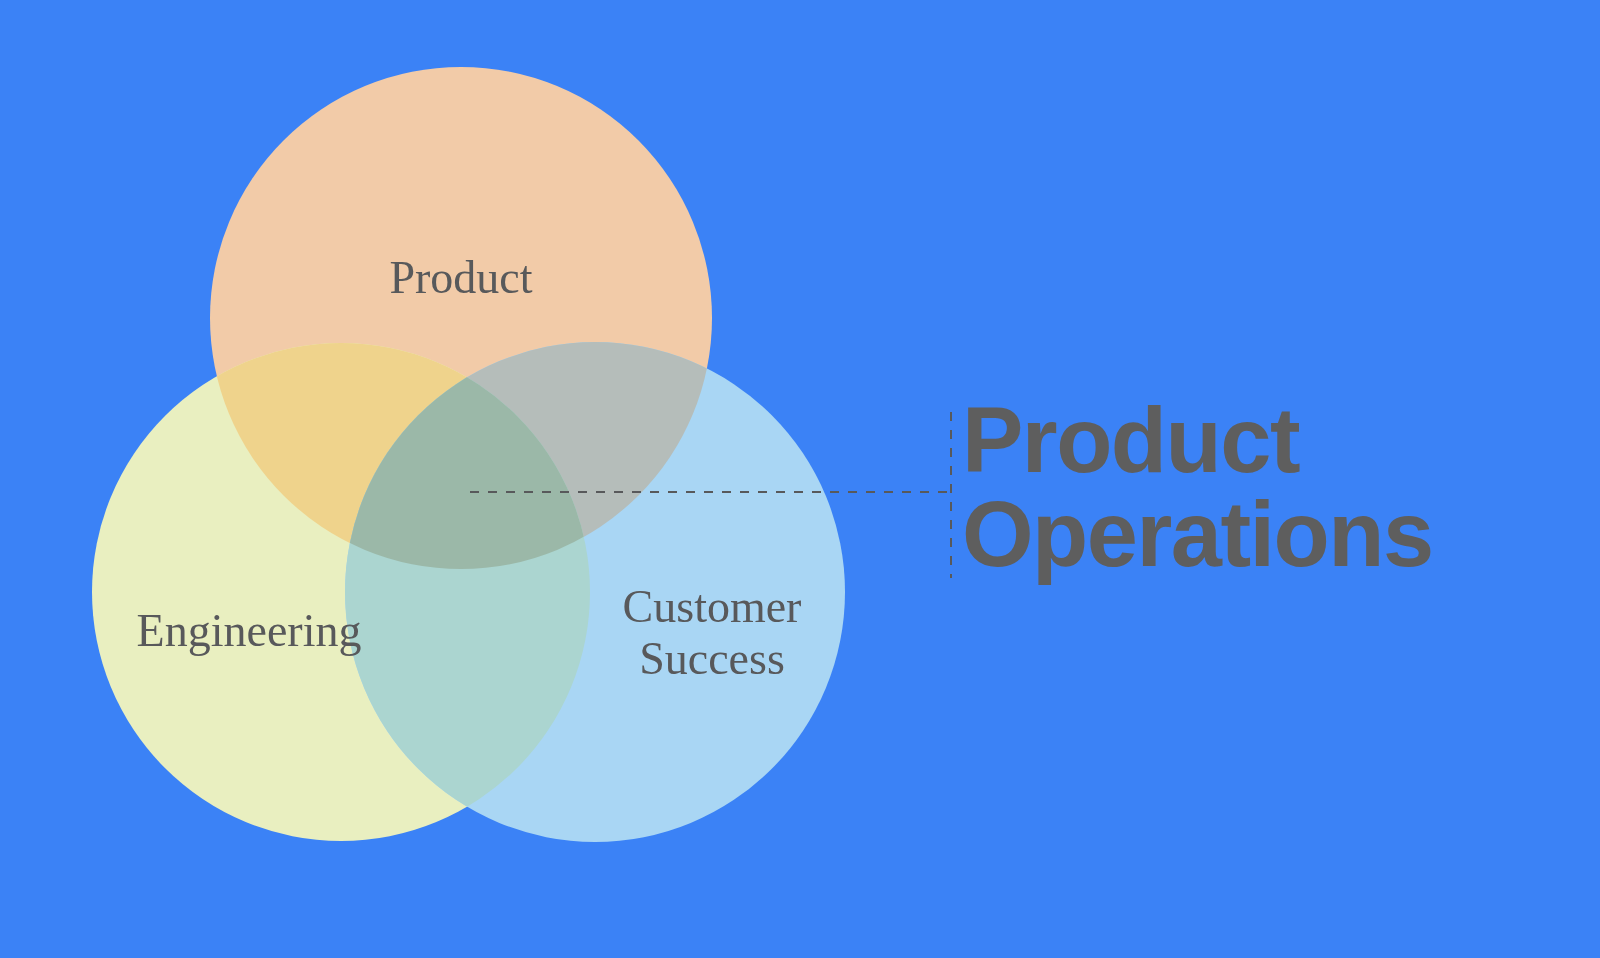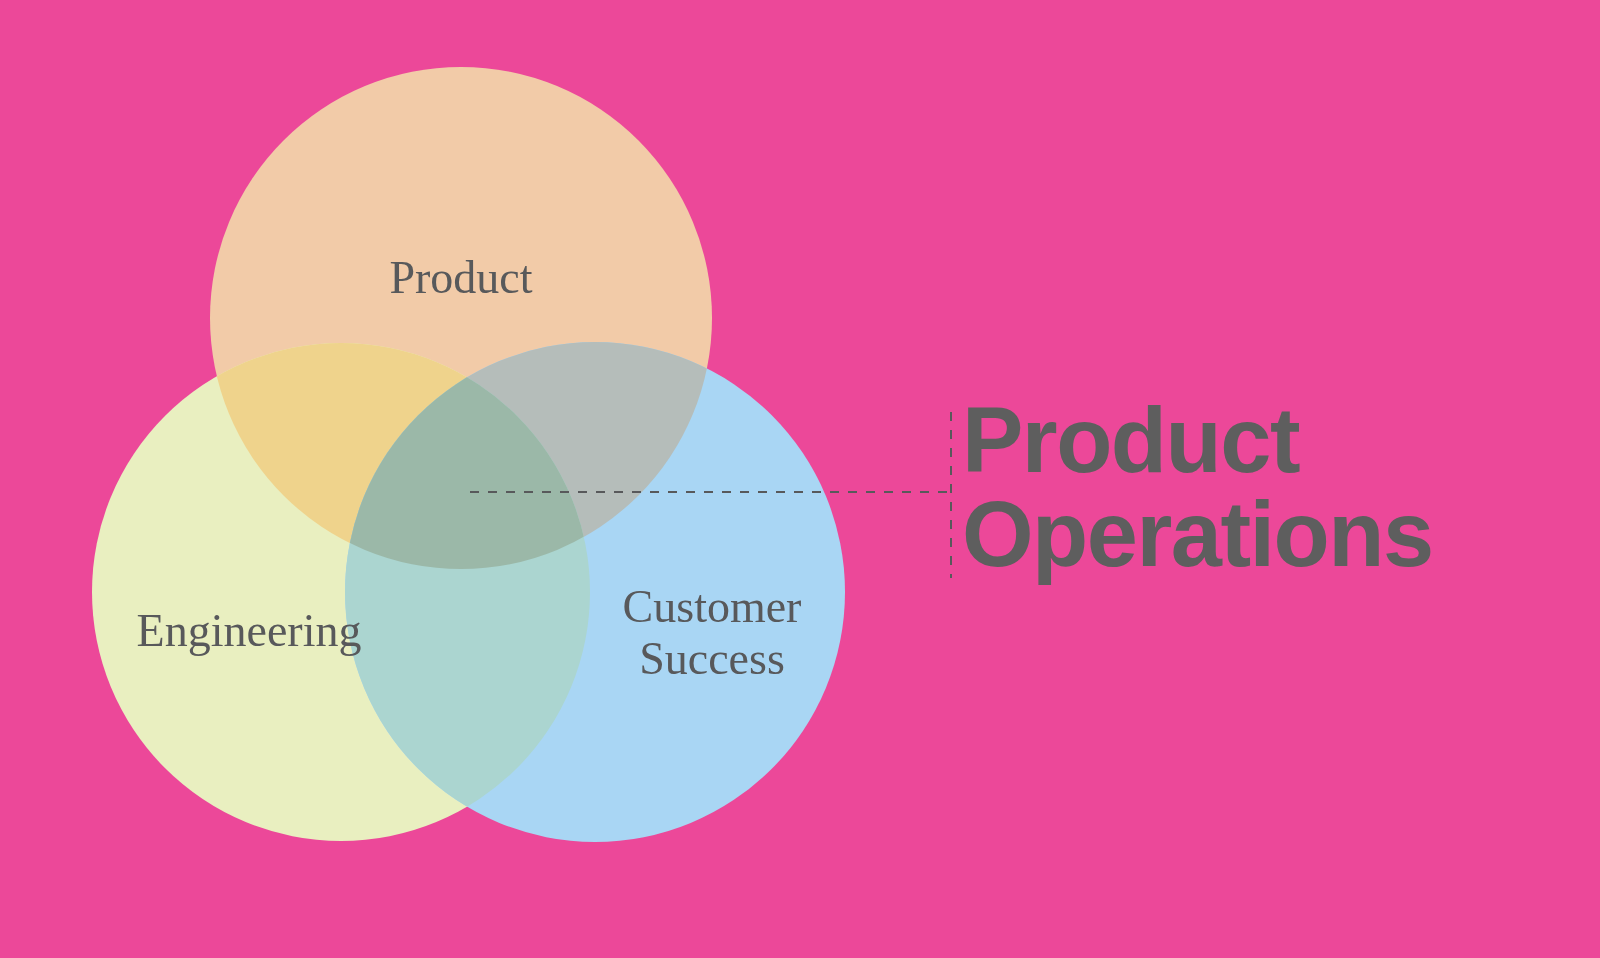--- a/index.html
+++ b/index.html
@@ -49,21 +49,21 @@
   .dash-line {
     stroke: #58595b;
     stroke-width: 2;
     stroke-dasharray: 9 9;
     fill: none;
   }
 </style>
 </head>
 <body>
 
-<div id="canvas" style="background: #ec4899;">
+<div id="canvas" style="background: #3b82f6;">
 
   <svg id="venn-svg" viewBox="0 0 1600 958">
 
     <defs>
 
       <clipPath id="clip-product">
           <circle id="cl-p" cx="461" cy="318" r="251"></circle>
         </clipPath>
       <clipPath id="clip-engineering">
           <circle id="cl-e" cx="341" cy="592" r="249"></circle>

